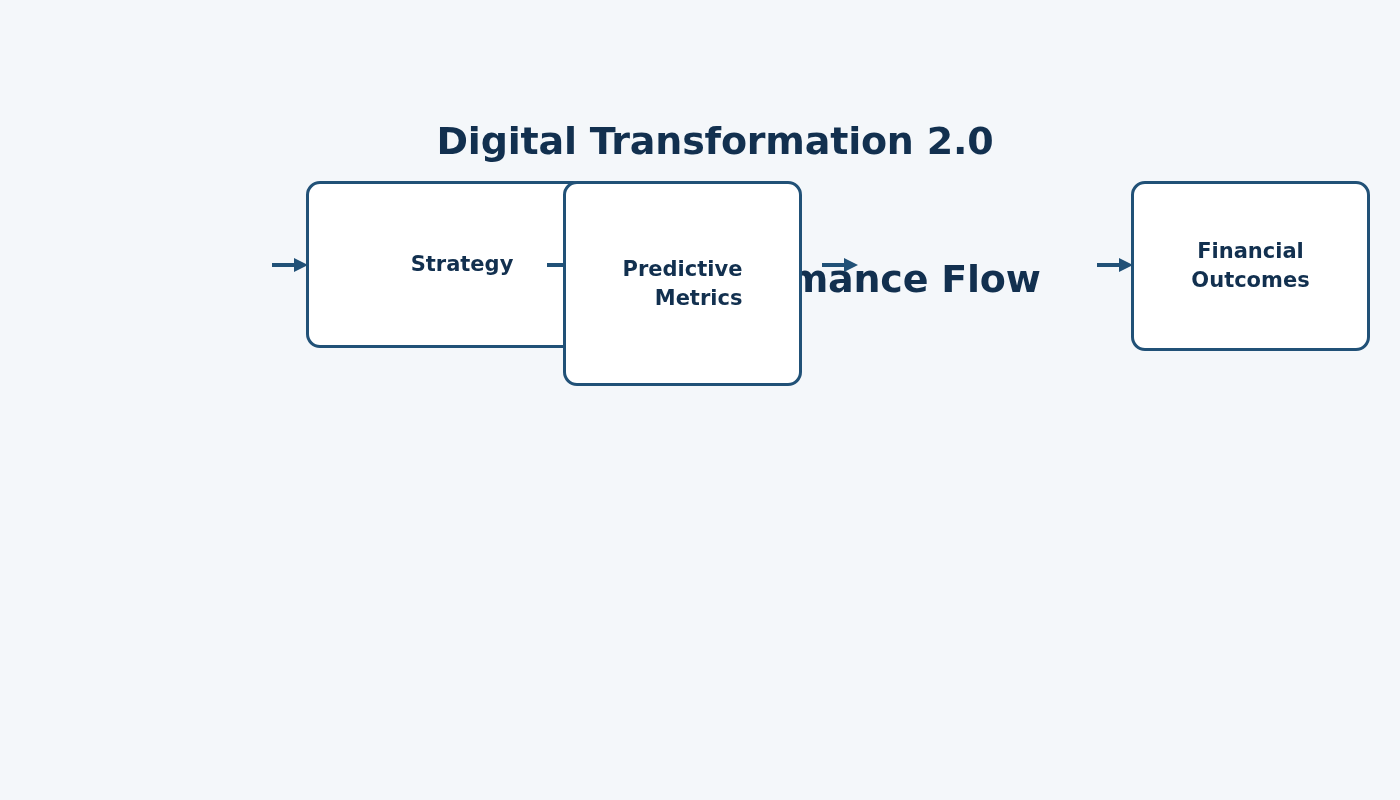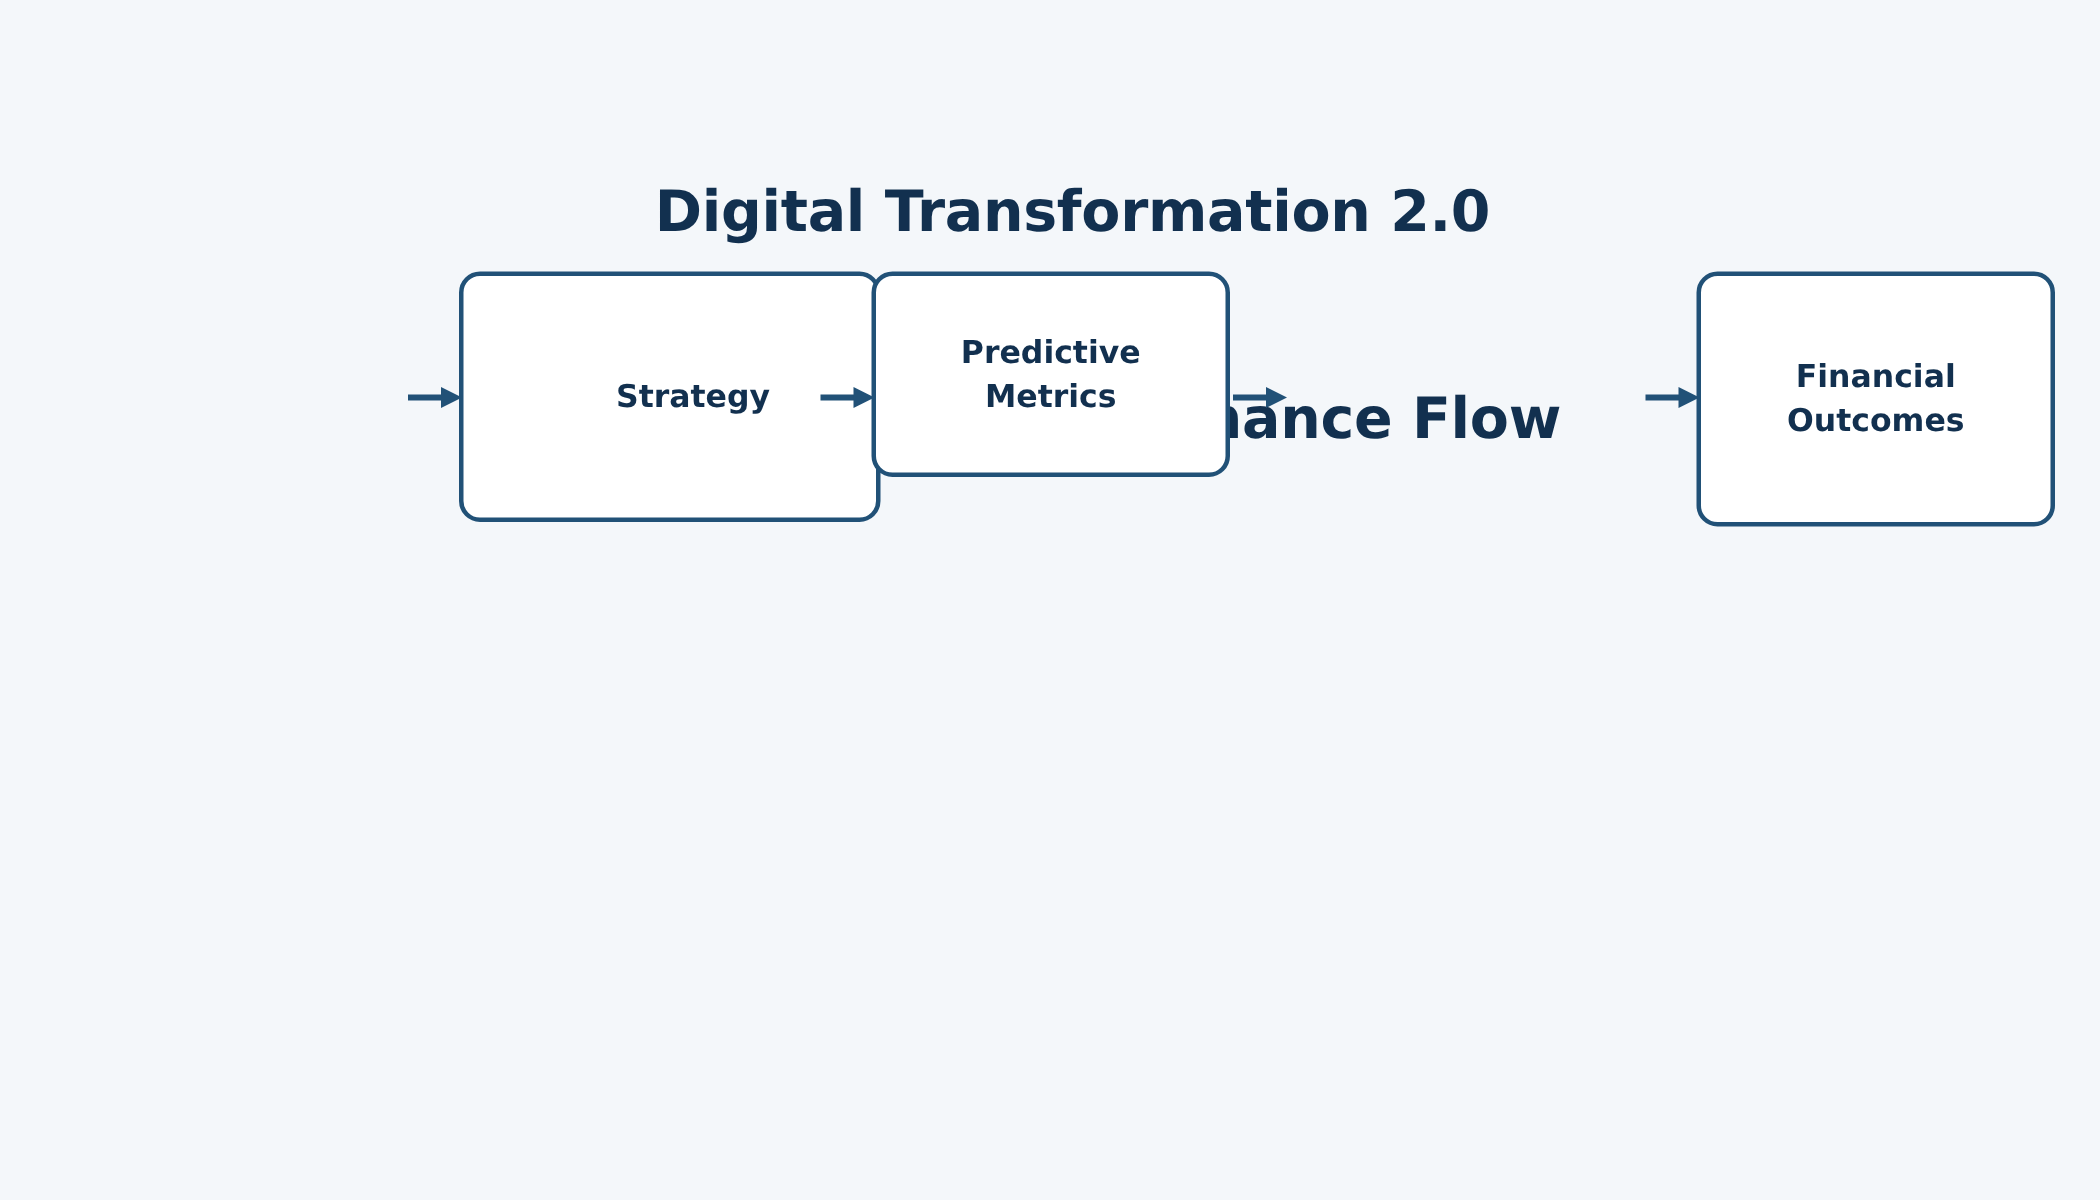--- a/index.html
+++ b/index.html
@@ -66,21 +66,21 @@
     font-size: 21px;
     font-weight: bold;
     line-height: 29px;
     white-space: pre-line;
     padding: 0 8px;
   }
 
   
   #node-0 { left: 31px;   top: 3px; width: 239px; height: 167px; }
   #node-1 { left: 306px;  top: 3px; width: 281px; height: 167px; padding-left: 31px; }
-  #node-2 { left: 581px;  top: 3px; width: 239px; height: 137px; }
+  #node-2 { left: 563px;  top: 3px; width: 239px; height: 205px; text-align: right; }
   #node-3 { left: 856px;  top: 0px; width: 239px; height: 170px; }
   #node-4 { left: 1131px; top: 3px; width: 239px; height: 170px; align-items: center; }
 
   
   .flow-arrow {
     position: absolute;
     top: 80px;
     height: 14px;
     width: 36px;
   }

